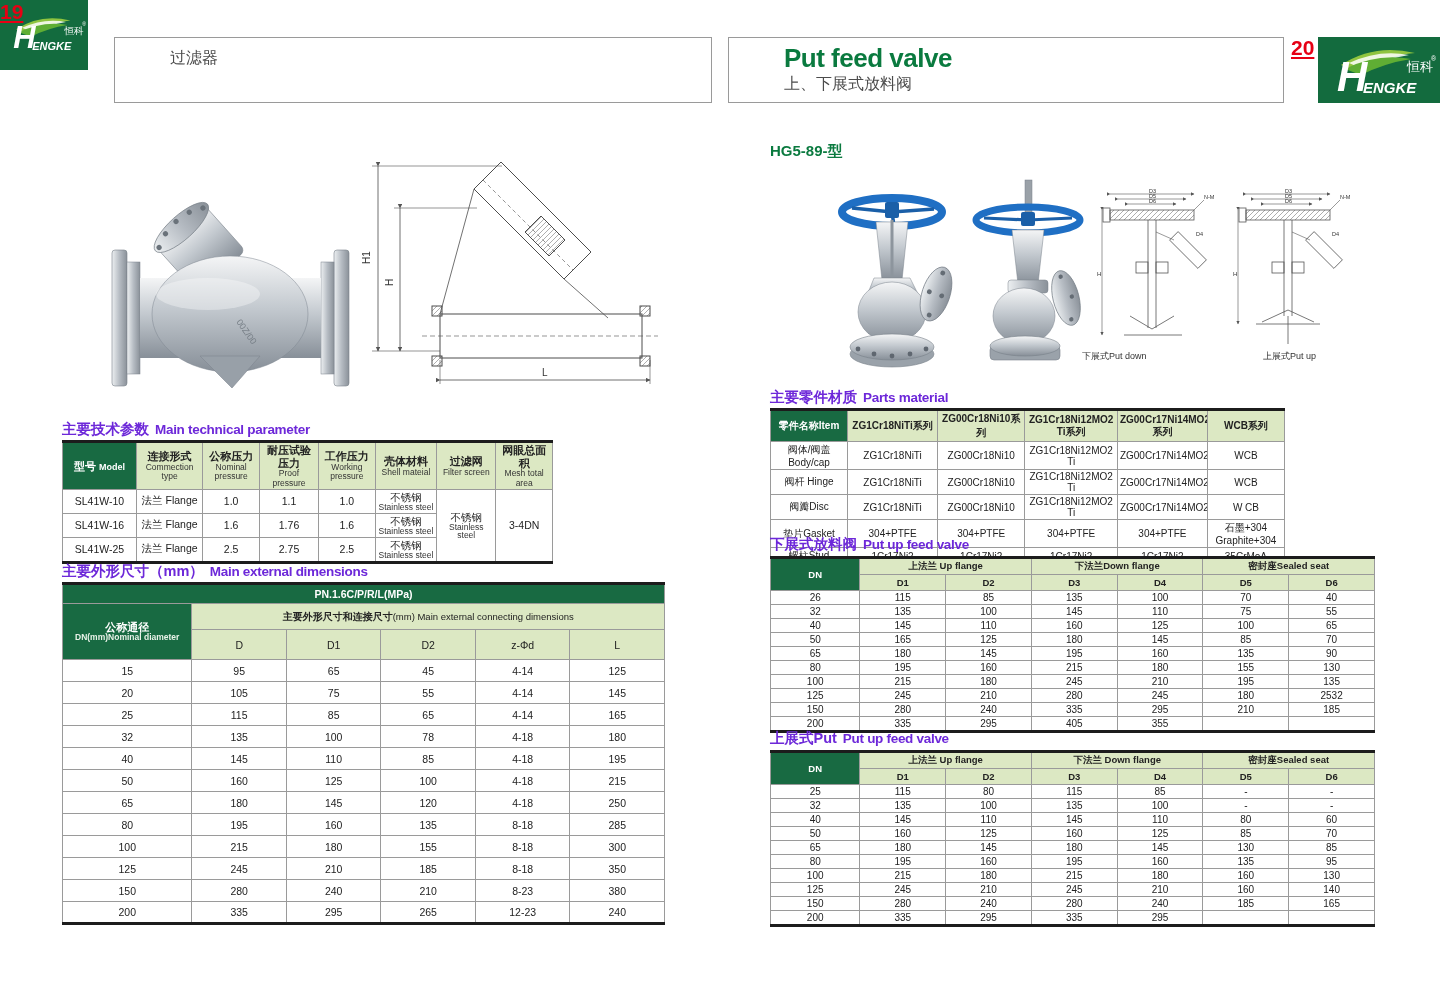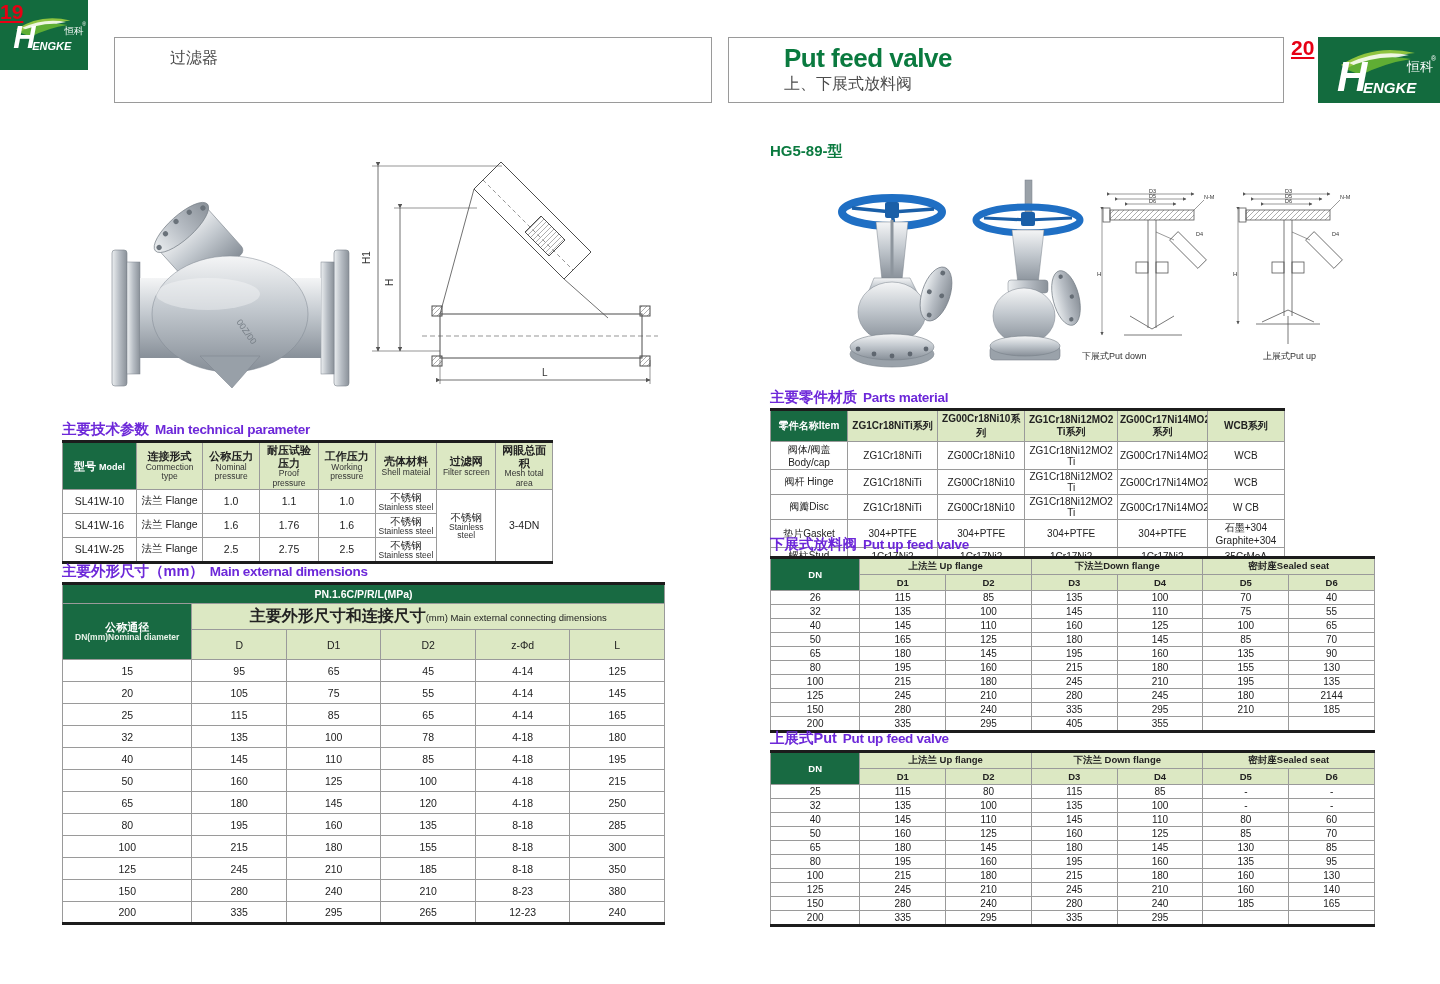--- a/index.html
+++ b/index.html
@@ -35,21 +35,21 @@
 
   .tech { font-size:10.5px; }
   .tech thead tr { height:36px; }
   .tech tbody tr { height:24px; }
 
   .dims { font-size:10.5px; }
   .dims .pn-row { height:20px; font-size:10.5px; }
   .dims .grp-row { height:26px; }
   .dims .sub-row { height:30px; font-weight:bold; font-size:10.5px; }
   .dims tbody tr { height:22px; }
-  .grp-cn { font-weight:bold; font-size:16px; }
+  .grp-cn { font-weight:bold; font-size:10px; }
   .grp-en { font-size:9.5px; }
 
   .parts { font-size:10px; }
   .parts thead tr { height:22px; }
   .parts thead th { font-size:10px; font-weight:bold; }
   .parts tbody tr { height:17px; }
 
   .flange-tbl { font-size:10px; }
   .flange-tbl thead tr { height:16px; }
   .flange-tbl thead th { font-size:9.5px; font-weight:bold; }
@@ -668,21 +668,21 @@
           <td>195</td>
           <td>135</td>
         </tr>
         <tr>
           <td>125</td>
           <td>245</td>
           <td>210</td>
           <td>280</td>
           <td>245</td>
           <td>180</td>
-          <td>2144</td>
+          <td>2532</td>
         </tr>
         <tr>
           <td>150</td>
           <td>280</td>
           <td>240</td>
           <td>335</td>
           <td>295</td>
           <td>210</td>
           <td>185</td>
         </tr>

